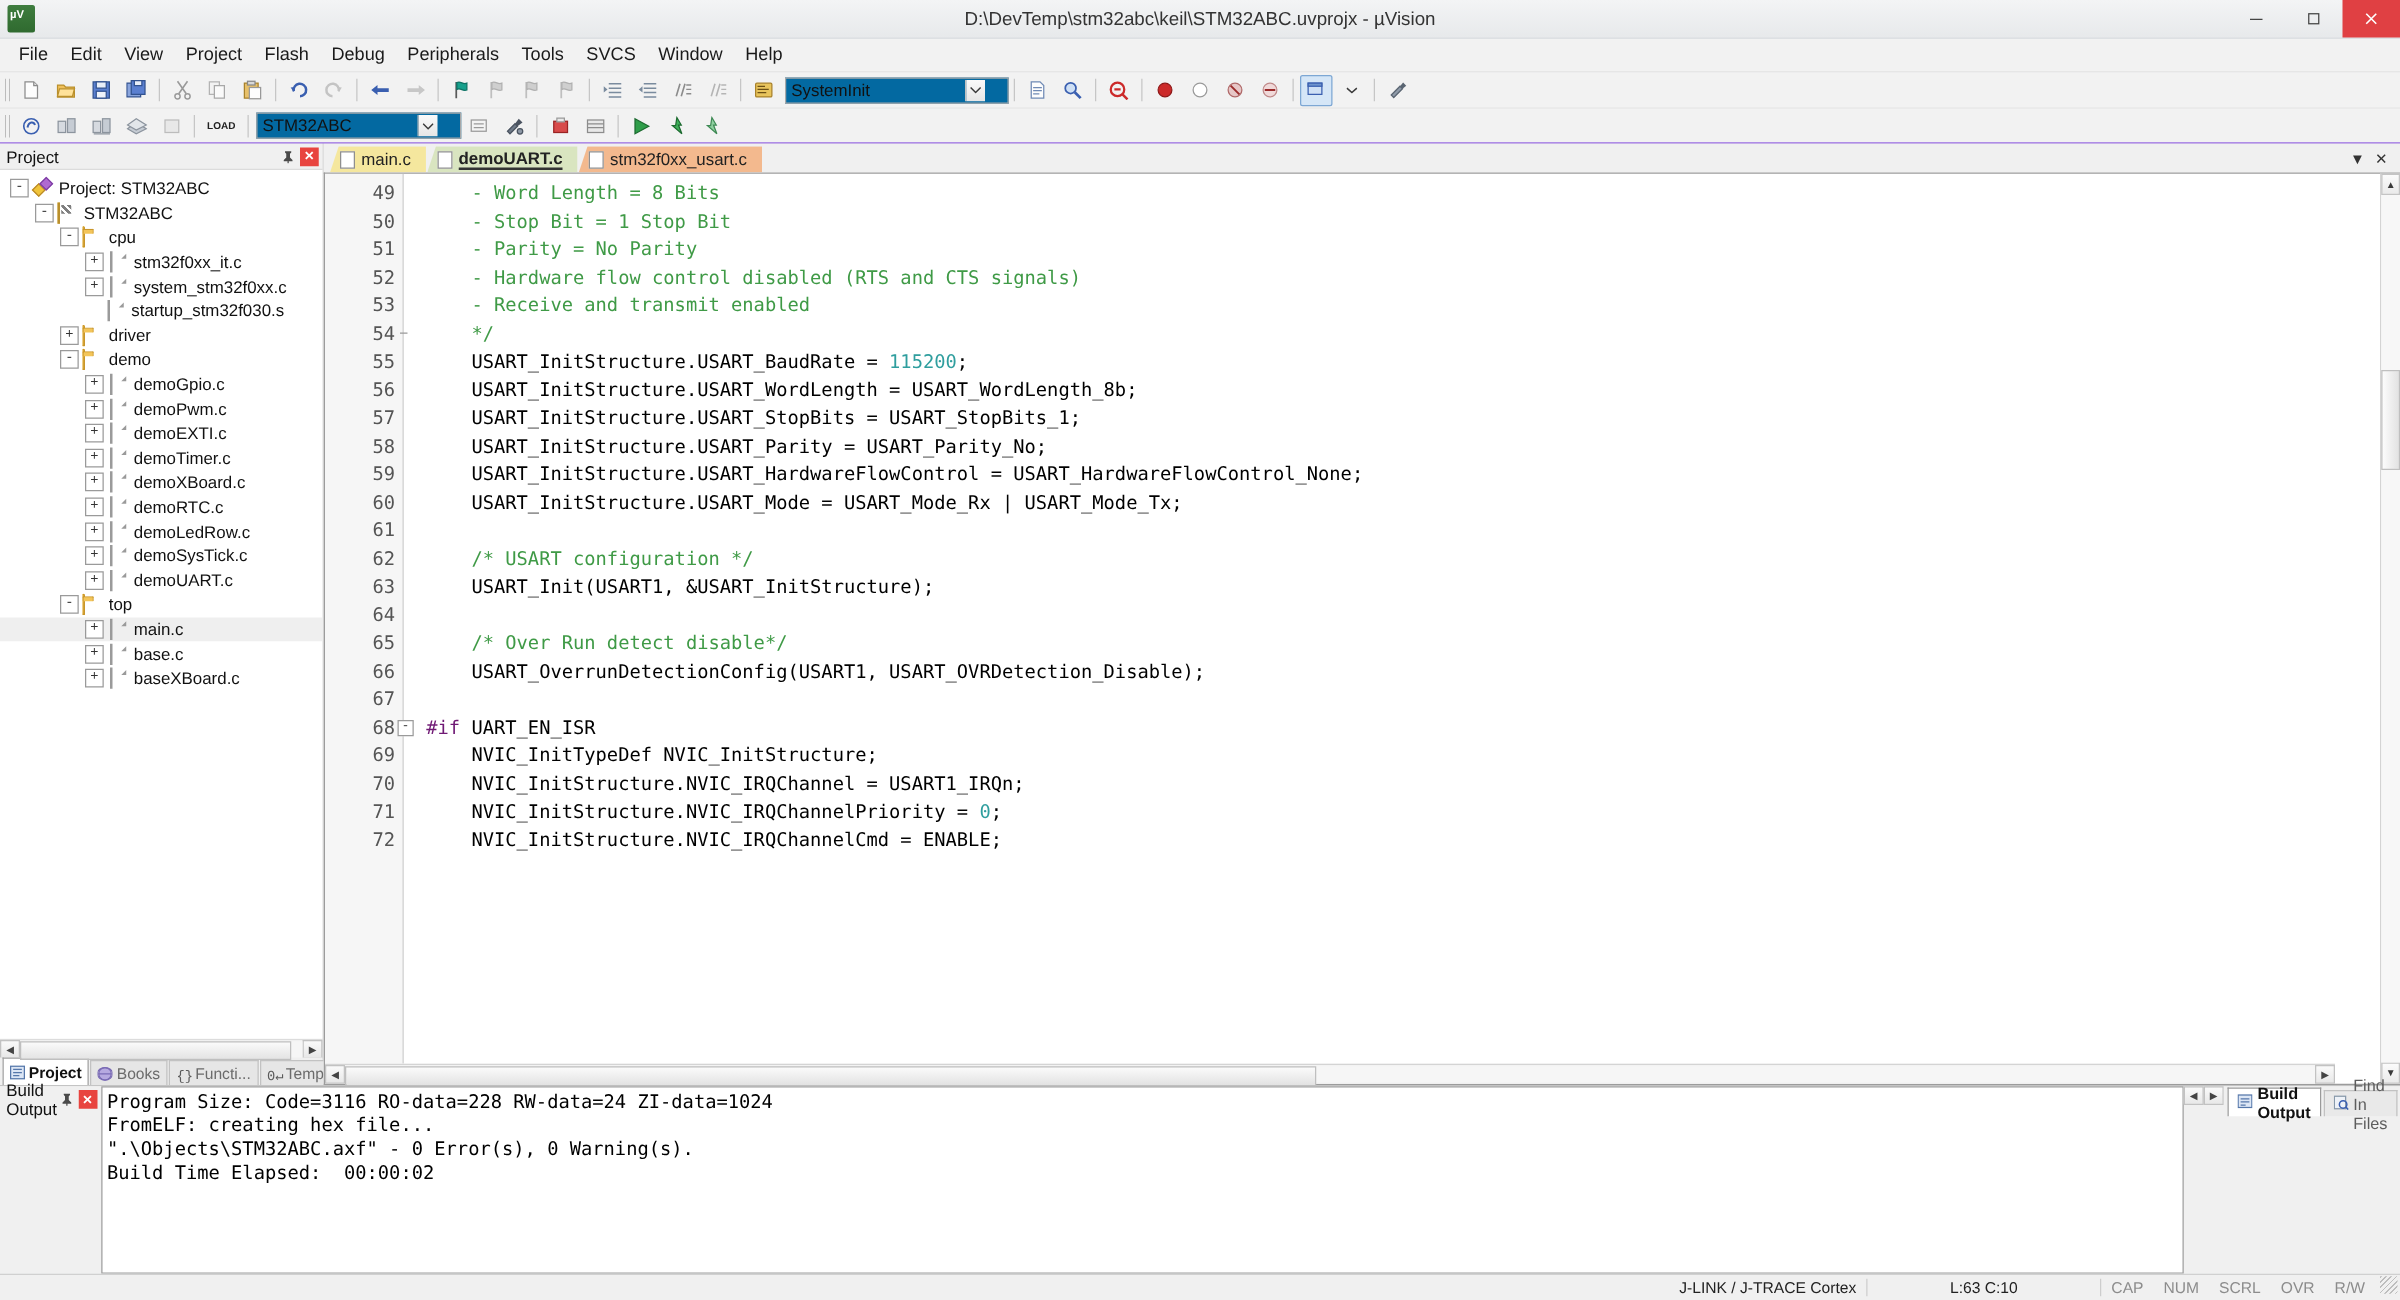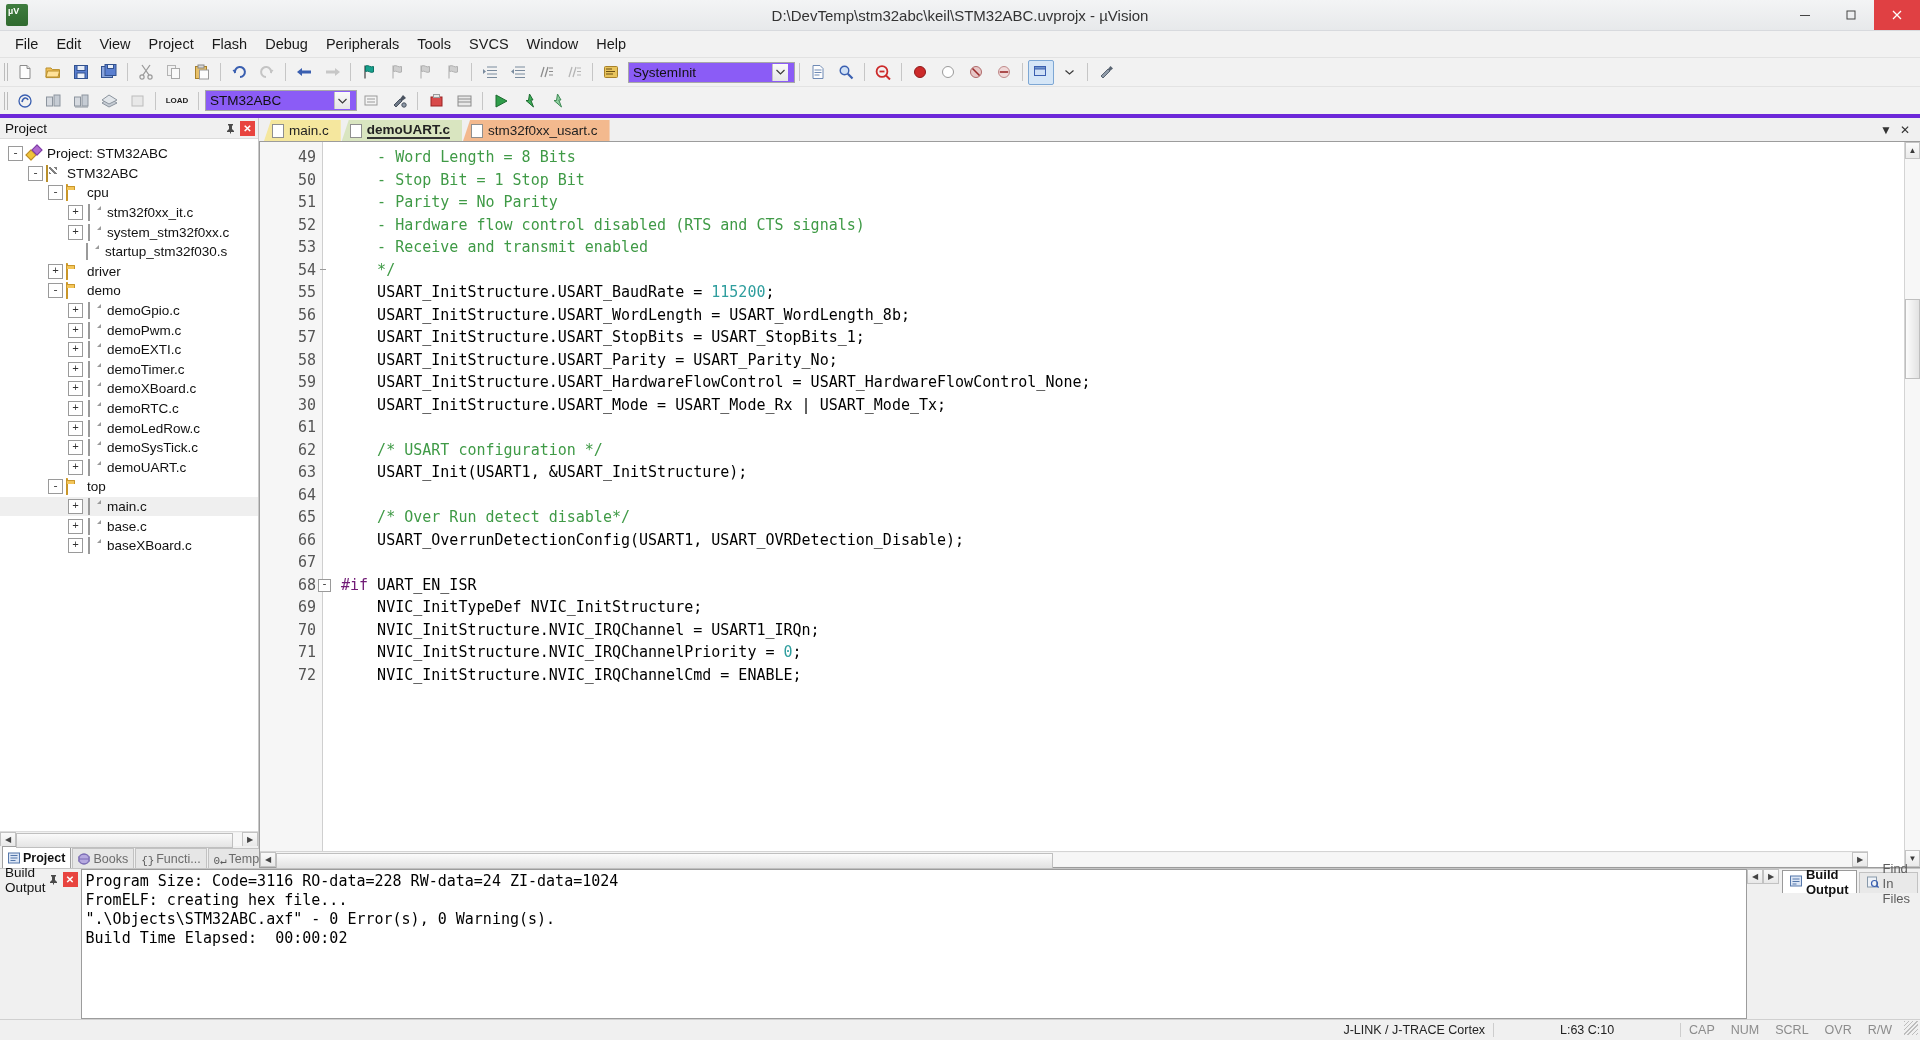--- a/index.html
+++ b/index.html
@@ -33,30 +33,30 @@
     background:#f2f2f2;border-bottom:1px solid #e2e2e2;padding-left:6px;
   }
   .menu-item{padding:3px 9px;font-size:14.5px;color:#1a1a1a;cursor:default;}
 
   
   .toolbar{
     display:flex;align-items:center;background:#f2f2f2;
     border-bottom:1px solid #e3e3e3;padding-left:4px;
   }
   .toolbar.row1{height:28px;flex:0 0 28px;}
-  .toolbar.row2{height:27px;flex:0 0 27px;border-bottom:4px solid #6d28d9;}
+  .toolbar.row2{height:27px;flex:0 0 27px;border-bottom:1px solid #6d28d9;}
   .tbtn{width:24px;height:23px;display:flex;align-items:center;justify-content:center;
     margin:0 1px;border:1px solid transparent;border-radius:2px;}
   .tbtn.active{background:#d5e6f7;border:1px solid #7da7d4;}
   .tsep{width:1px;height:18px;background:#c6c6c6;margin:0 4px;}
   .grip{width:4px;height:18px;margin-right:3px;
      background:repeating-linear-gradient(to right,#bcbcbc 0 1px,transparent 1px 3px);}
   .combo{
-    height:19px;display:flex;align-items:center;background:#8b5cf6;
-    border:1px solid #a8a8a8;font-size:13.5px;color:#111;padding:0 6px 0 4px;
+    height:19px;display:flex;align-items:center;background:#0369a1;
+    border:1px solid #a8a8a8;font-size:13.5px;color:#111;padding:0 18px 0 4px;
   }
   .combo .cval{flex:1;white-space:nowrap;overflow:hidden;}
   .combo .carrow{width:15px;height:17px;display:flex;align-items:center;justify-content:center;
     background:linear-gradient(#fafafa,#e6e6e6);border-left:1px solid #bfbfbf;}
 
   
   .main{flex:1 1 auto;display:flex;min-height:0;background:#f0f0f0;}
 
   
   .projpanel{width:258px;flex:0 0 258px;display:flex;flex-direction:column;
@@ -726,21 +726,21 @@
                 <div class="gline">50</div>
                 <div class="gline">51</div>
                 <div class="gline">52</div>
                 <div class="gline">53</div>
                 <div class="gline">54<span class="foldline"></span></div>
                 <div class="gline">55</div>
                 <div class="gline">56</div>
                 <div class="gline">57</div>
                 <div class="gline">58</div>
                 <div class="gline">59</div>
-                <div class="gline">30</div>
+                <div class="gline">60</div>
                 <div class="gline">61</div>
                 <div class="gline">62</div>
                 <div class="gline">63</div>
                 <div class="gline">64</div>
                 <div class="gline">65</div>
                 <div class="gline">66</div>
                 <div class="gline">67</div>
                 <div class="gline">68<span class="fold">-</span></div>
                 <div class="gline">69</div>
                 <div class="gline">70</div>

